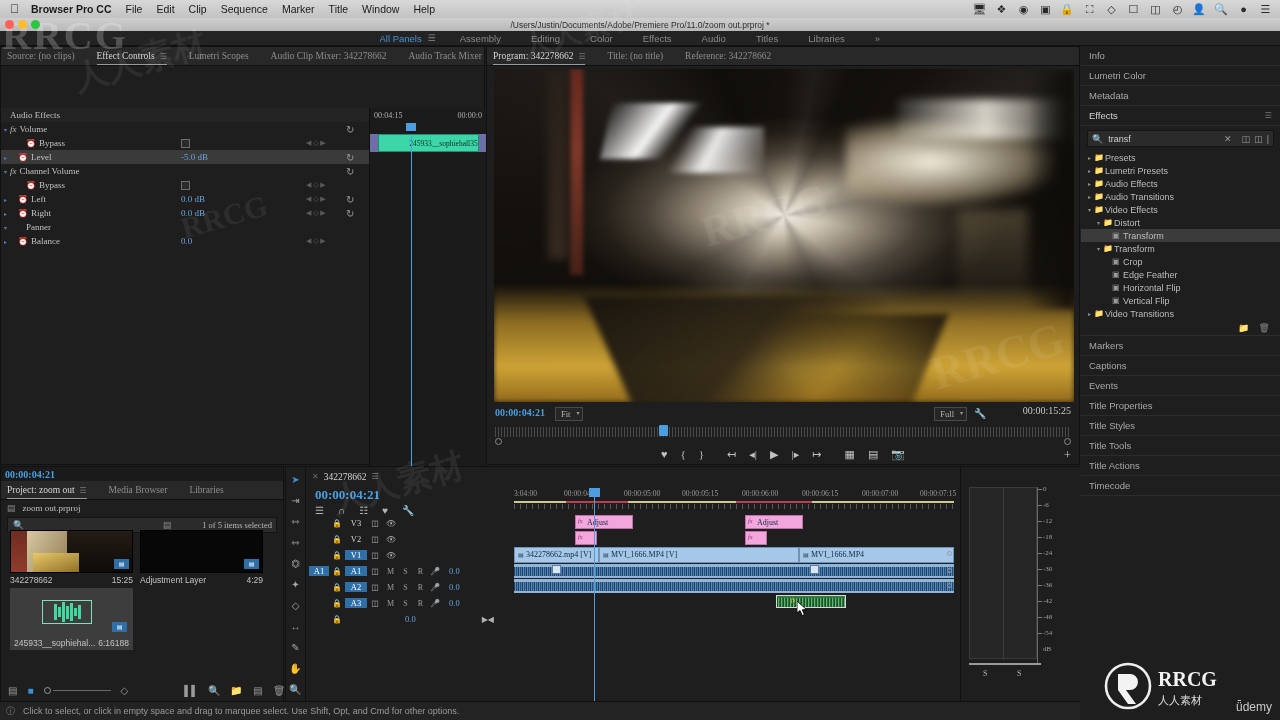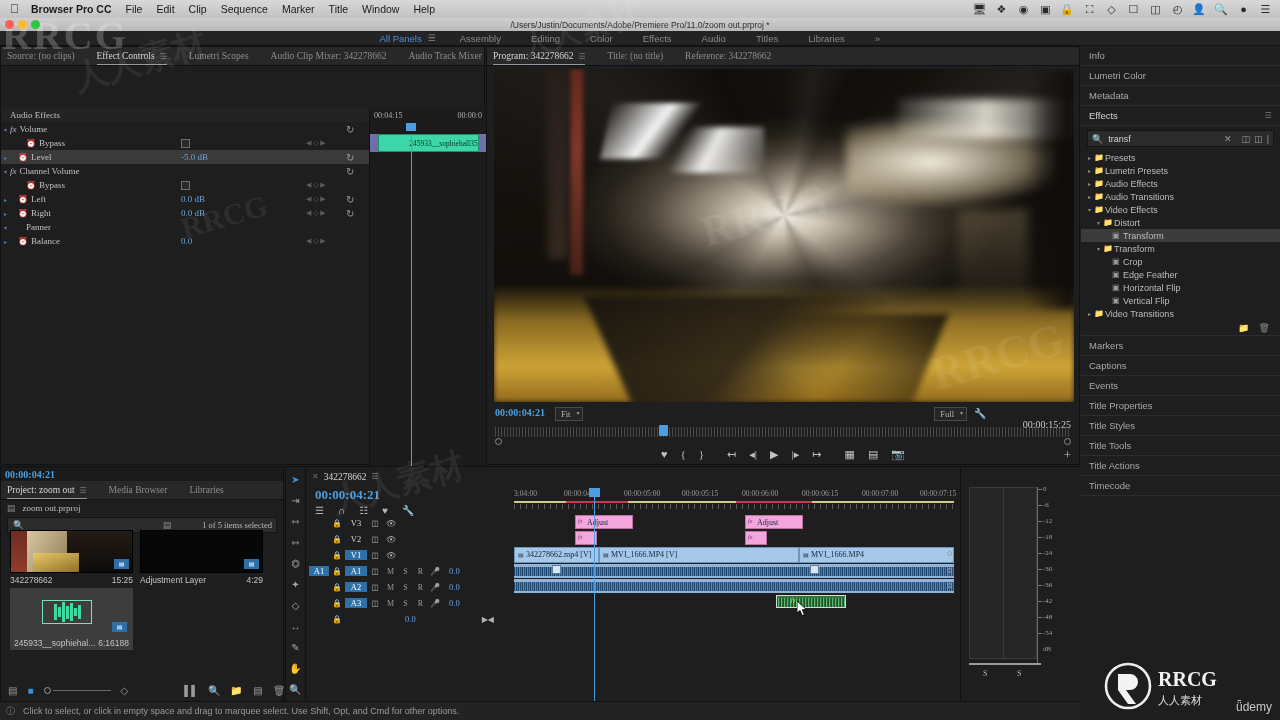--- a/index.html
+++ b/index.html
@@ -408,21 +408,21 @@
       <span>Fit</span>
       <span style="position:absolute;right:3px;top:1px;font-size:6px;color:#9a9a9a;">▾</span>
     </div>
     <div style="position:absolute;right:112px;top:2px;" id="fitsel2">
       <span id="fitsel" style="position:relative;display:inline-block;">
         <span>Full</span>
         <span style="position:absolute;right:3px;top:1px;font-size:6px;color:#9a9a9a;">▾</span>
       </span>
     </div>
     <div style="position:absolute;right:92px;top:3px;font-size:10px;color:#b5b5b5;">🔧</div>
-    <div style="position:absolute;right:8px;top:14px;font-size:10px;color:#c8c8c8;">00:00:15:25</div>
+    <div style="position:absolute;right:8px;top:0;font-size:10px;color:#c8c8c8;">00:00:15:25</div>
 
     <div id="ruler"></div>
     <div style="position:absolute;left:172px;top:20px;width:9px;height:11px;background:#4b9fe0;border-radius:1px;"></div>
     <div style="position:absolute;left:8px;top:33px;width:7px;height:7px;border:1px solid #8a8a8a;border-radius:50%;"></div>
     <div style="position:absolute;right:8px;top:33px;width:7px;height:7px;border:1px solid #8a8a8a;border-radius:50%;"></div>
 
     <div class="btnrow">
       <span>♥</span>
       <span>{</span>
       <span>}</span>

